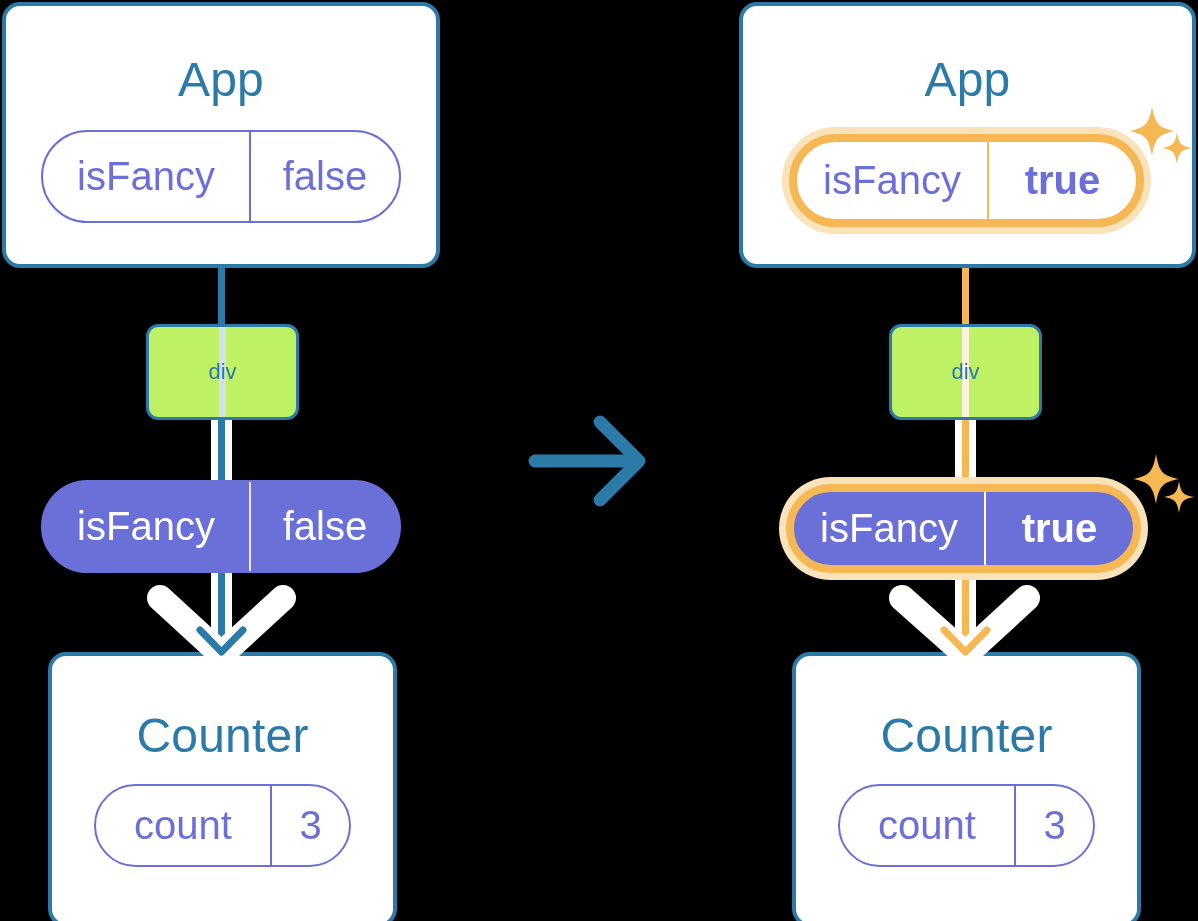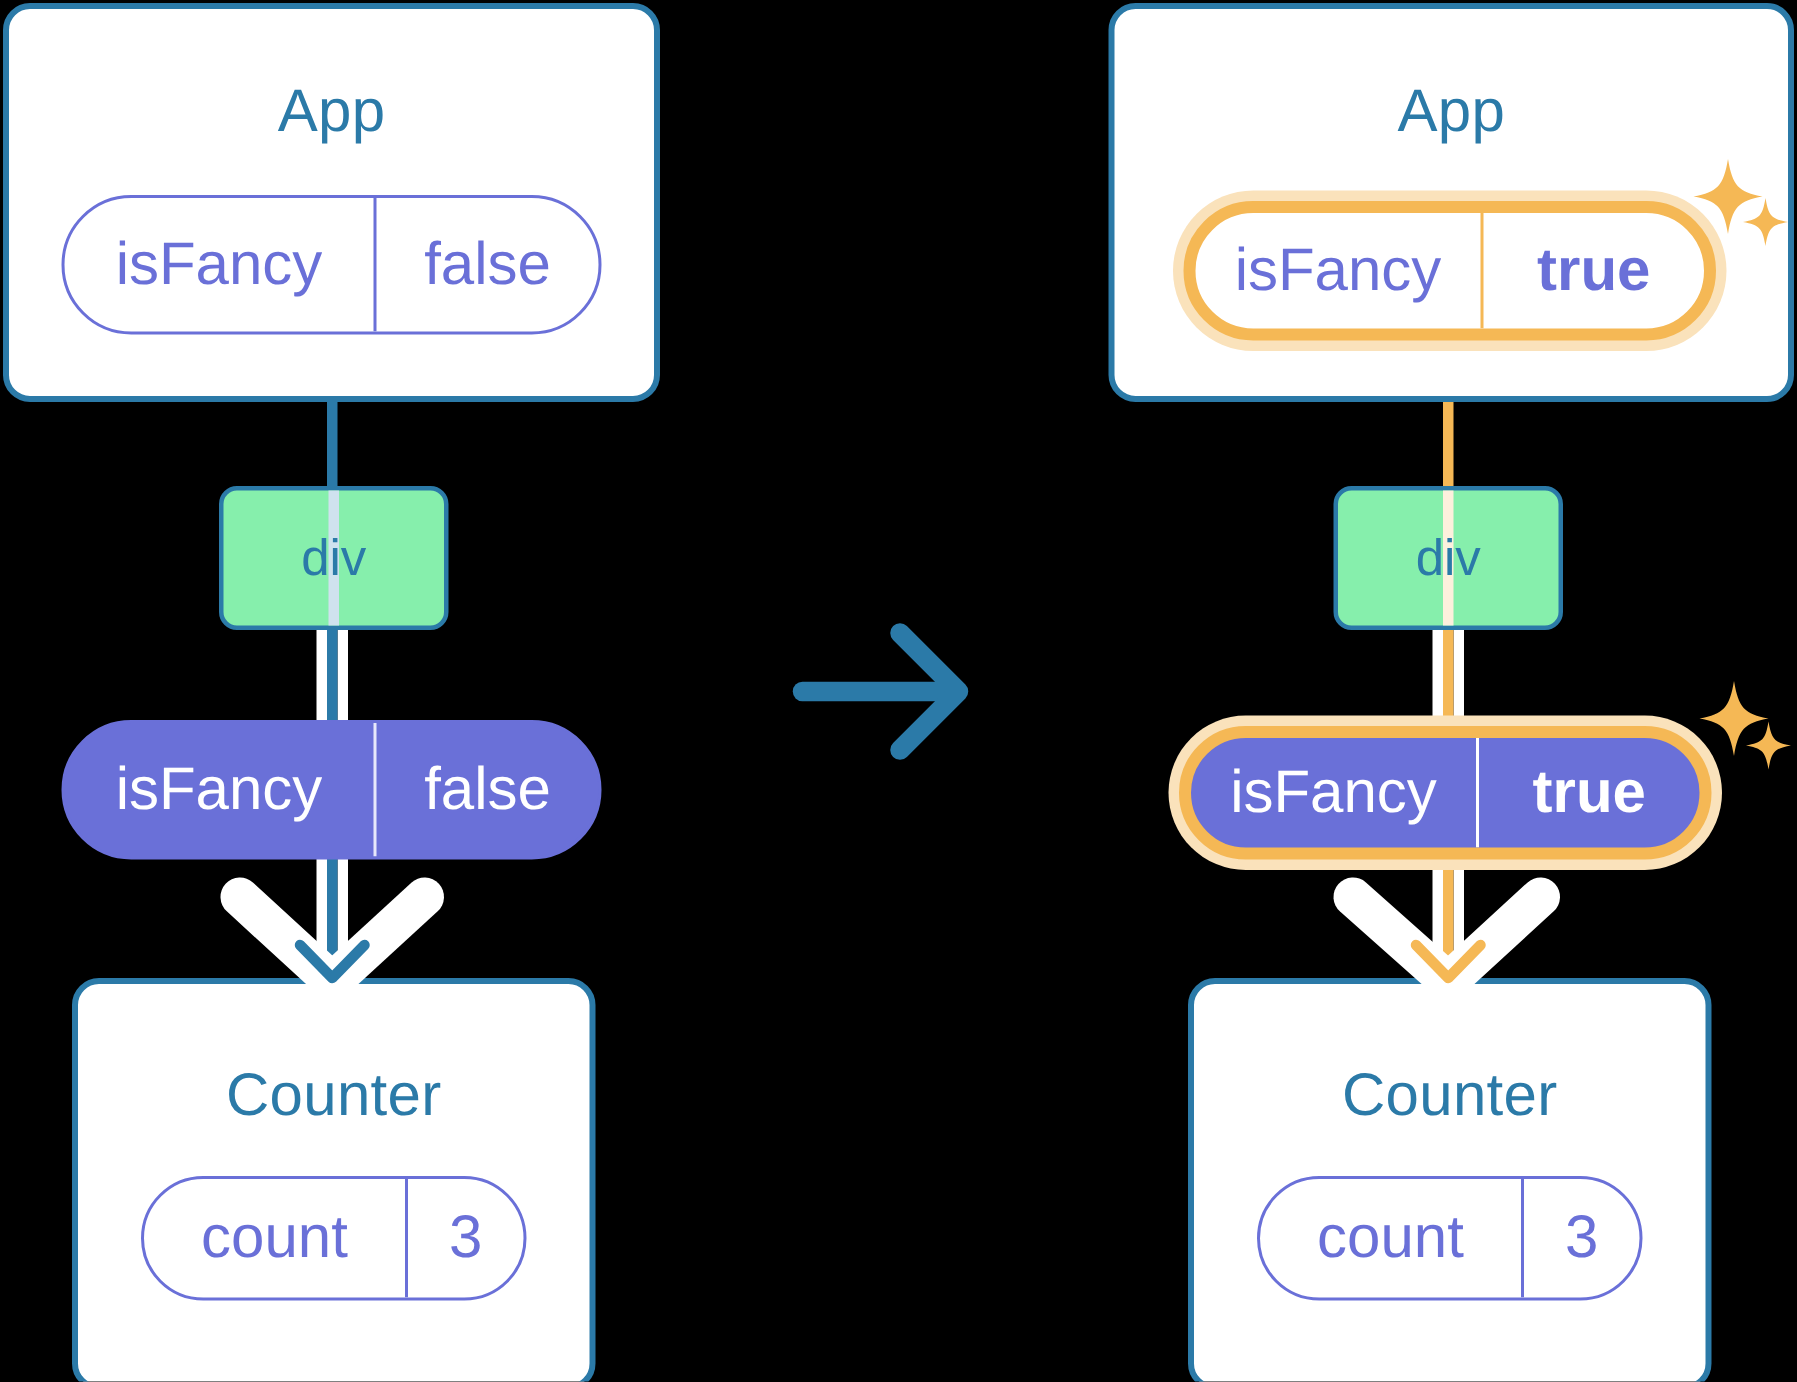--- a/index.html
+++ b/index.html
@@ -28,37 +28,37 @@
     border-radius: 18px;
     box-sizing: border-box;
     z-index: 30;
   }
   .comp-title {
     position: absolute;
     left: 0;
     right: 0;
     text-align: center;
     color: #2b7aa8;
-    font-size: 40px;
+    font-size: 48px;
     font-weight: 400;
     letter-spacing: 0.2px;
   }
 
   
   .div-box {
     position: absolute;
-    background: #86efac;
+    background: #bef264;
     border: 3px solid #2b7aa8;
     border-radius: 12px;
     box-sizing: border-box;
     display: flex;
     align-items: center;
     justify-content: center;
     color: #2b7aa8;
-    font-size: 34px;
+    font-size: 22px;
     z-index: 24;
   }
   .div-box .div-label { position: relative; z-index: 3; }
 
   
   .wire-ghost {
     position: absolute;
     top: 0;
     bottom: 0;
     width: 7px;

